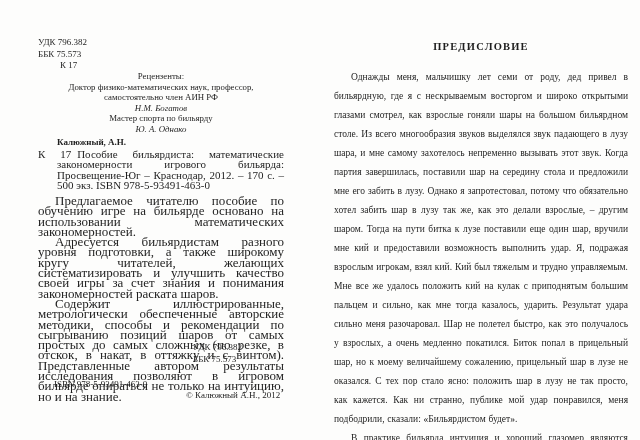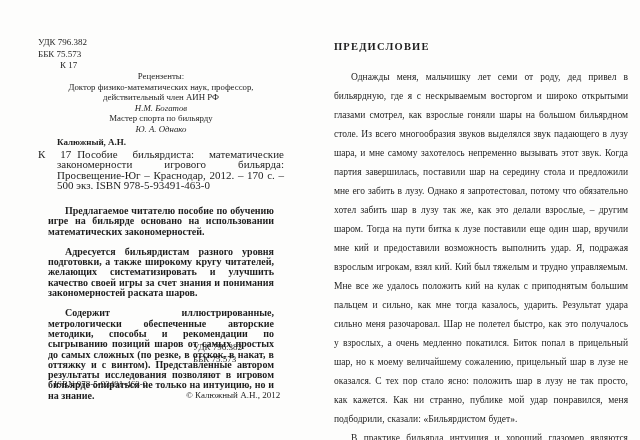--- a/index.html
+++ b/index.html
@@ -63,26 +63,25 @@
     box-sizing: border-box;
   }
   .annotation .kcode { padding-right: 6px; }
 
   .abstracts {
     position: absolute;
     top: 196px; left: 0;
     width: 246px;
   }
   .abstracts p {
-    margin: 10px;
-    font-size: 10px;
+    margin: 0;
+    font-size: 13px;
     line-height: 10.3px;
     text-align: justify;
     text-indent: 17px;
-    font-weight: bold;
   }
 
   .imprint-bottom {
     position: absolute;
     top: 342px; left: 155px;
     font-size: 9px;
     line-height: 11.5px;
     white-space: nowrap;
   }
   .isbn-line {
@@ -97,20 +96,21 @@
     font-size: 9px;
     white-space: nowrap;
   }
 
   
   .preface-title {
     position: absolute;
     top: 41px; left: 0;
     width: 100%;
     margin: 0;
+    text-align: center;
     font-size: 10.5px;
     font-weight: bold;
     letter-spacing: 1.2px;
   }
   .preface-body {
     position: absolute;
     top: 68px; left: 0;
     width: 294px;
   }
   .preface-body p {
@@ -129,21 +129,21 @@
 
   <div class="imprint-top">
     <div>УДК 796.382</div>
     <div>ББК 75.573</div>
     <div class="k-code">К 17</div>
   </div>
 
   <div class="reviewers">
     <div>Рецензенты:</div>
     <div>Доктор физико-математических наук, профессор,</div>
-    <div>действительный член АИН РФ</div>
+    <div>самостоятельно член АИН РФ</div>
     <div class="it">Н.М. Богатов</div>
     <div>Мастер спорта по бильярду</div>
     <div class="it">Ю. А. Однако</div>
   </div>
 
   <div class="author-line">Калюжный, А.Н.</div>
 
   <div class="annotation">
     <span class="kcode">К 17</span><span>Пособие бильярдиста: математические закономерности игрового бильярда: Просвещение-Юг – Краснодар, 2012. – 170 с. – 500 экз. ISBN 978-5-93491-463-0</span>
   </div>

